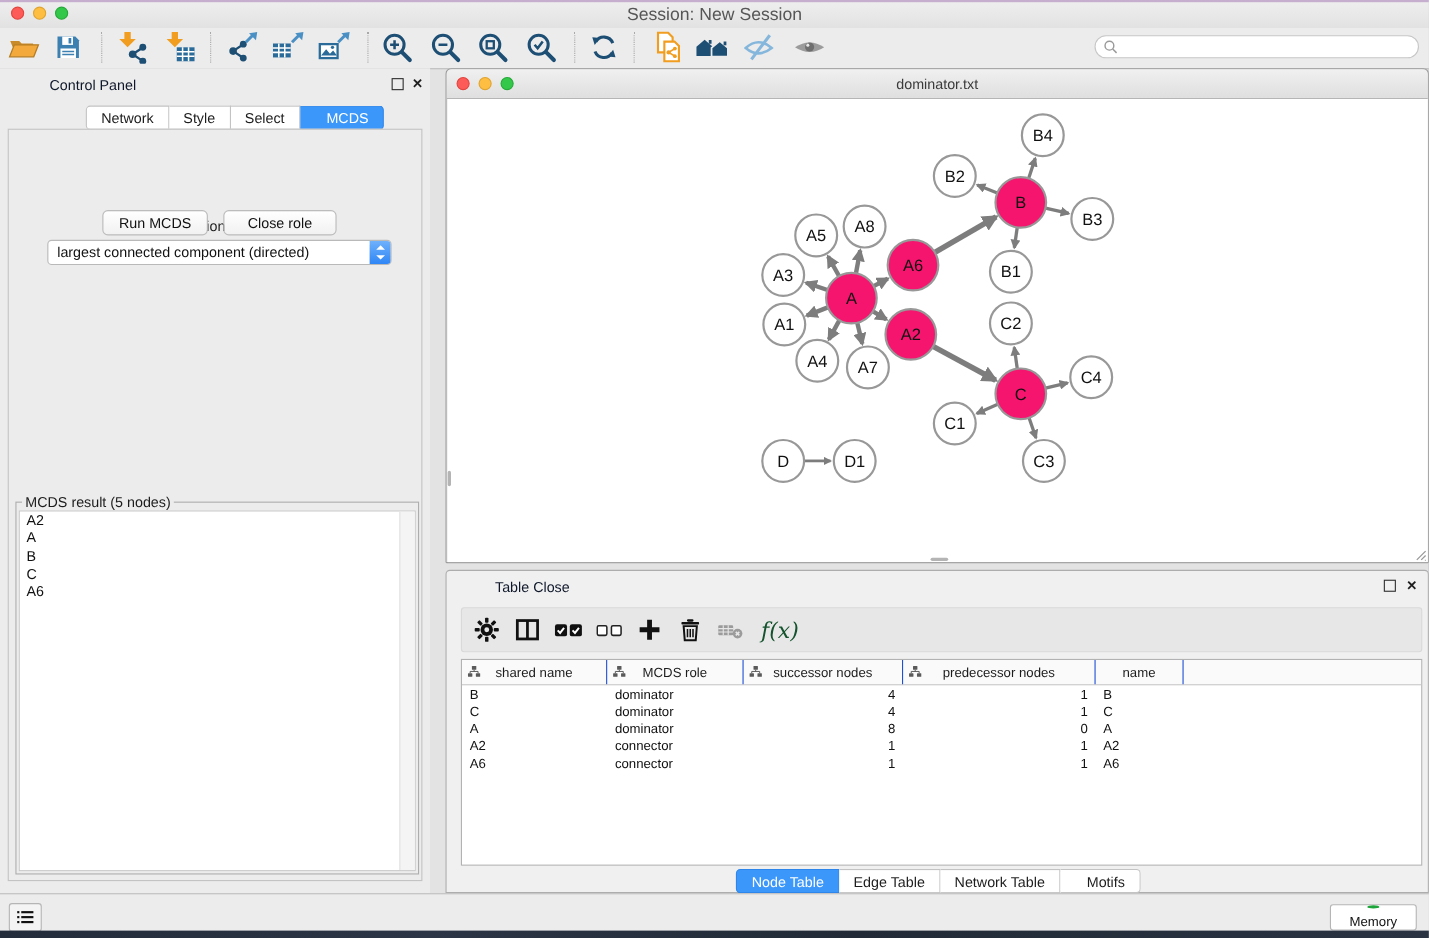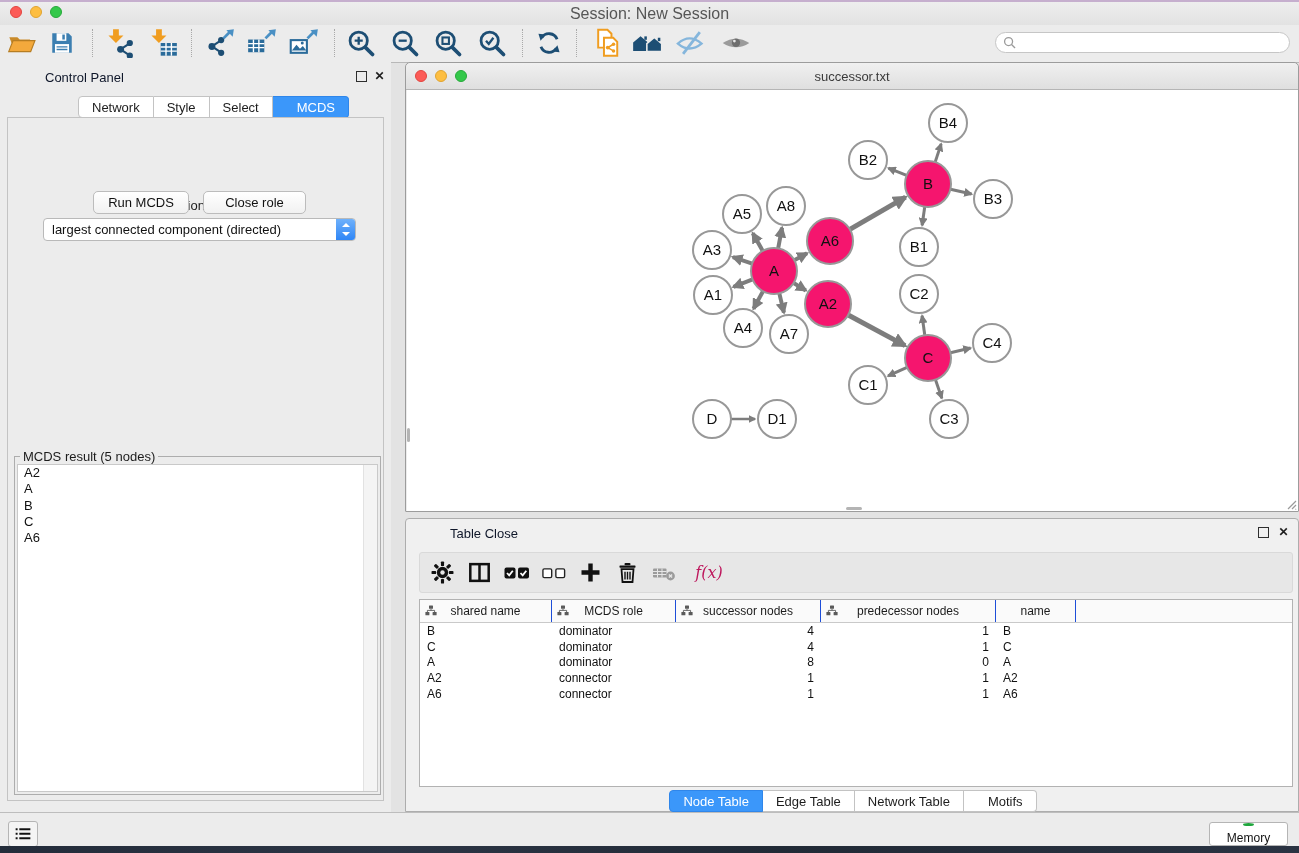--- a/index.html
+++ b/index.html
@@ -51,21 +51,21 @@
   .inner-title{position:absolute;left:0;right:0;top:6px;text-align:center;font-size:13px;color:#3a3a3a;}
   .net-canvas{position:absolute;left:1px;top:27px;width:891px;height:421px;background:#fff;}
   .node-label{font-family:"Liberation Sans",sans-serif;font-size:15px;fill:#111;}
   .scroll-mark-v{position:absolute;left:1px;top:365px;width:3px;height:14px;background:#b4b4b4;border-radius:2px;}
   .scroll-mark-h{position:absolute;left:440px;bottom:1px;width:16px;height:3px;background:#b4b4b4;border-radius:2px;}
   .resize-grip{position:absolute;right:1px;bottom:1px;}
   
   .table-panel{position:absolute;left:405px;top:518px;width:894px;height:294px;background:#f0f0f0;border:1px solid #adadad;border-radius:4px 4px 0 0;box-sizing:border-box;}
   .tp-toolbar{position:absolute;left:13px;top:33px;width:874px;height:41px;background:#e7e7e7;border:1px solid #d9d9d9;border-radius:3px;box-sizing:border-box;display:flex;align-items:center;}
   .tp-btn{width:37px;height:34px;display:flex;align-items:center;justify-content:center;cursor:default;}
-  .fx-label{font-family:"DejaVu Serif",serif;font-style:italic;font-size:16px;color:#be185d;margin-left:4px;}
+  .fx-label{font-family:"DejaVu Serif",serif;font-style:italic;font-size:20px;color:#14532d;margin-left:4px;}
   .ntable{position:absolute;left:13px;top:80px;width:874px;height:188px;background:#fff;border:1px solid #b2b2b2;box-sizing:border-box;overflow:hidden;}
   .thead{display:grid;grid-template-columns:132px 124px 145px 175px 80px 1fr;height:22px;background:#fafafa;border-bottom:1px solid #c9c9c9;}
   .th{position:relative;display:flex;align-items:center;justify-content:center;font-size:12px;color:#1c1c1c;border-right:1px solid #1d4ed8;box-sizing:border-box;}
   .th:last-child{border-right:none;}
   .th .tree-ic{position:absolute;left:5px;top:5px;}
   .trow{display:grid;grid-template-columns:132px 124px 145px 175px 80px 1fr;height:15.8px;align-items:center;}
   .tcell{font-size:12px;color:#111;padding:0 7px;white-space:nowrap;}
   .tcell.c2,.tcell.c3{text-align:right;}
   .tp-tabs{position:absolute;left:0;width:894px;top:271px;display:flex;justify-content:center;}
   .seg-tab.small{font-size:13px;height:22px;line-height:22px;}
@@ -276,21 +276,21 @@
     </div>
   </div>
 
   <div class="net-window">
     <div class="inner-titlebar">
       <div class="lights">
         <div class="light red"></div>
         <div class="light yellow"></div>
         <div class="light green"></div>
       </div>
-      <div class="inner-title">successor.txt</div>
+      <div class="inner-title">dominator.txt</div>
     </div>
     <div class="net-canvas">
       <svg width="891" height="421" viewBox="0 0 891 421" id="graph-svg">
         <defs>
           <marker id="arrowhead" viewBox="0 0 8 8" refX="6.5" refY="4" markerWidth="3" markerHeight="3" orient="auto" markerUnits="strokeWidth">
             <path d="M0,0 L8,4 L0,8 z" fill="#7d7d7d"></path>
           </marker>
         </defs>
       <line x1="355.7407005957243" y1="160.94437293613393" x2="345.769764647568" y2="143.1836432784806" stroke="#7d7d7d" stroke-width="4" marker-end="url(#arrowhead)"></line>
           <line x1="371.1755920274904" y1="158.3822098510938" x2="375.00595545196575" y2="137.63440796851899" stroke="#7d7d7d" stroke-width="4" marker-end="url(#arrowhead)"></line>

